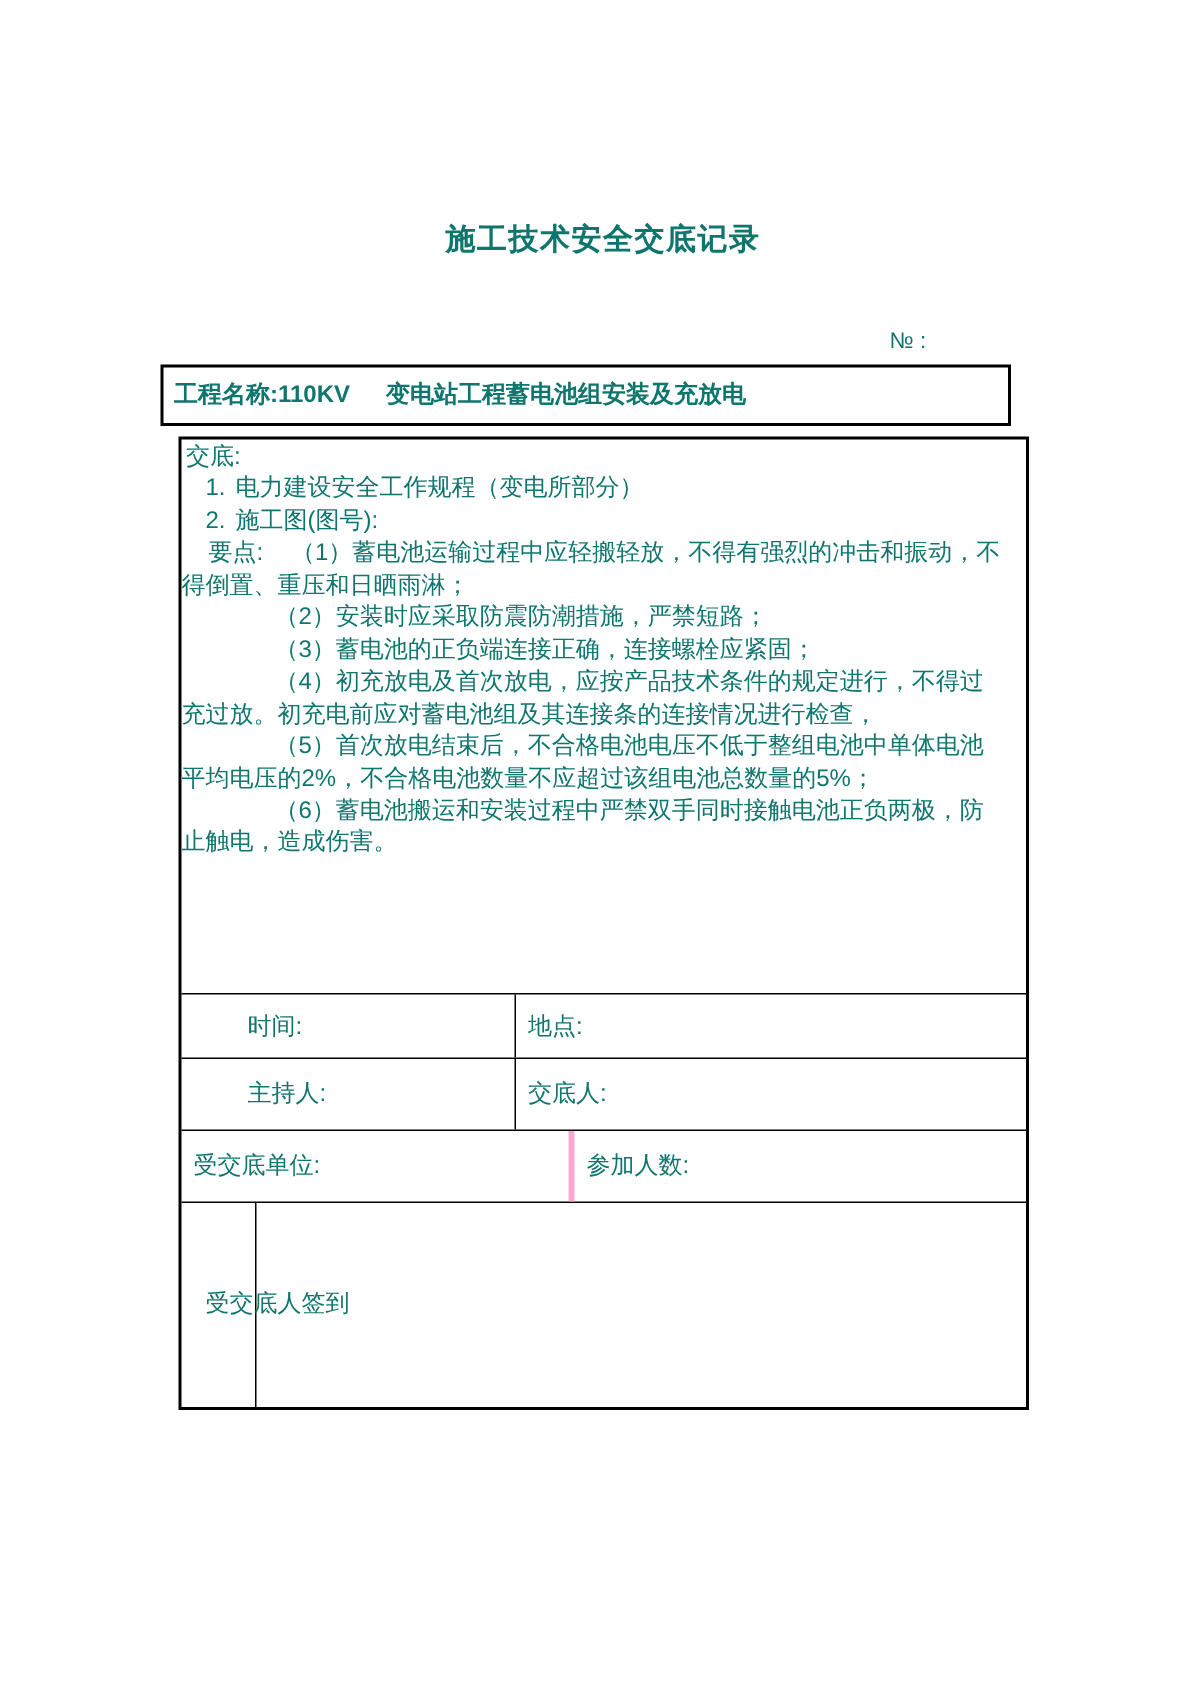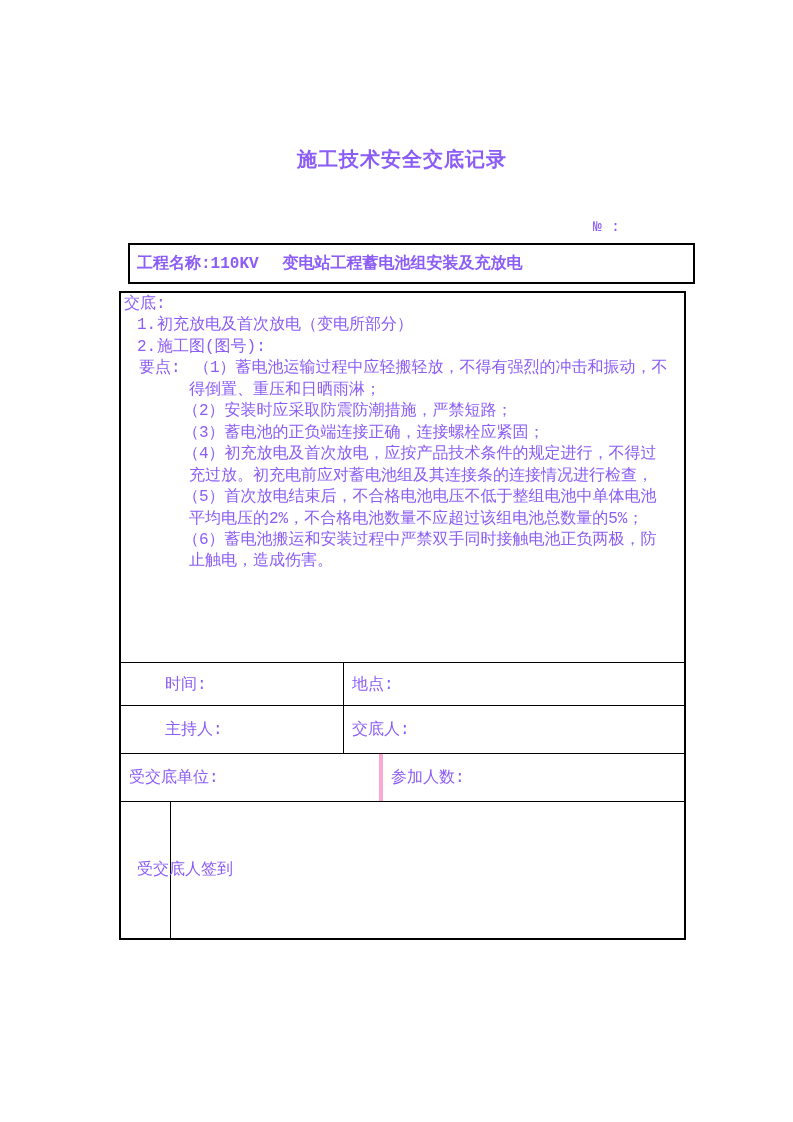--- a/index.html
+++ b/index.html
@@ -2,22 +2,22 @@
 <html><head>
 <meta charset="utf-8">
 <style>
   * { margin: 0; padding: 0; box-sizing: border-box; }
   html, body { background: #ffffff; }
   .page {
     position: relative;
     width: 793px;
     height: 1122px;
     background: #ffffff;
-    font-family: Liberation Mono, monospace;
-    color: #8b5cf6;
+    font-family: Liberation Sans, sans-serif;
+    color: #0f766e;
     overflow: hidden;
     border-radius: 22px;
   }
   .doc-title {
     position: absolute;
     left: 119px;
     top: 146px;
     width: 566px;
     text-align: center;
     font-size: 20px;
@@ -28,21 +28,21 @@
   .doc-number {
     position: absolute;
     left: 593px;
     top: 219px;
     font-size: 15px;
     white-space: nowrap;
   }
   
   .box1 {
     position: absolute;
-    left: 128px;
+    left: 107px;
     top: 243px;
     width: 567px;
     height: 41px;
     border: 2px solid #000;
     display: flex;
     align-items: center;
     padding-left: 7px;
     font-size: 16px;
     font-weight: bold;
     white-space: nowrap;
@@ -67,21 +67,21 @@
   }
   .line {
     line-height: 21.45px;
     white-space: nowrap;
   }
   .pad3  { padding-left: 3px; }
   .num   { display: inline-block; width: 20px; padding-left: 0; }
   .numbered { padding-left: 16px; }
   .kp-label { display: inline-block; width: 73px; padding-left: 18px; }
   .ind-a { padding-left: 62px; }
-  .ind-b { padding-left: 68px; }
+  .ind-b { }
   .row {
     display: flex;
     font-size: 16px;
   }
   .row .cell {
     display: flex;
     align-items: center;
     padding-left: 8px;
     white-space: nowrap;
   }
@@ -122,21 +122,21 @@
     <span>工程名称:110KV</span>
       <span class="gap24"></span>
       <span>变电站工程蓄电池组安装及充放电</span>
   </div>
 
   <div class="box2">
 
     <div class="disclosure">
       <div class="line pad3">交底:</div>
       <div class="line numbered">
-        <span class="num">1.</span><span>初充放电及首次放电（变电所部分）</span>
+        <span class="num">1.</span><span>电力建设安全工作规程（变电所部分）</span>
       </div>
       <div class="line numbered">
         <span class="num">2.</span><span>施工图(图号):</span>
       </div>
       <div class="line">
         <span class="kp-label">要点:</span><span>（1）蓄电池运输过程中应轻搬轻放，不得有强烈的冲击和振动，不</span>
       </div>
       <div class="line ind-b">得倒置、重压和日晒雨淋；</div>
       <div class="line ind-a">（2）安装时应采取防震防潮措施，严禁短路；</div>
       <div class="line ind-a">（3）蓄电池的正负端连接正确，连接螺栓应紧固；</div>

